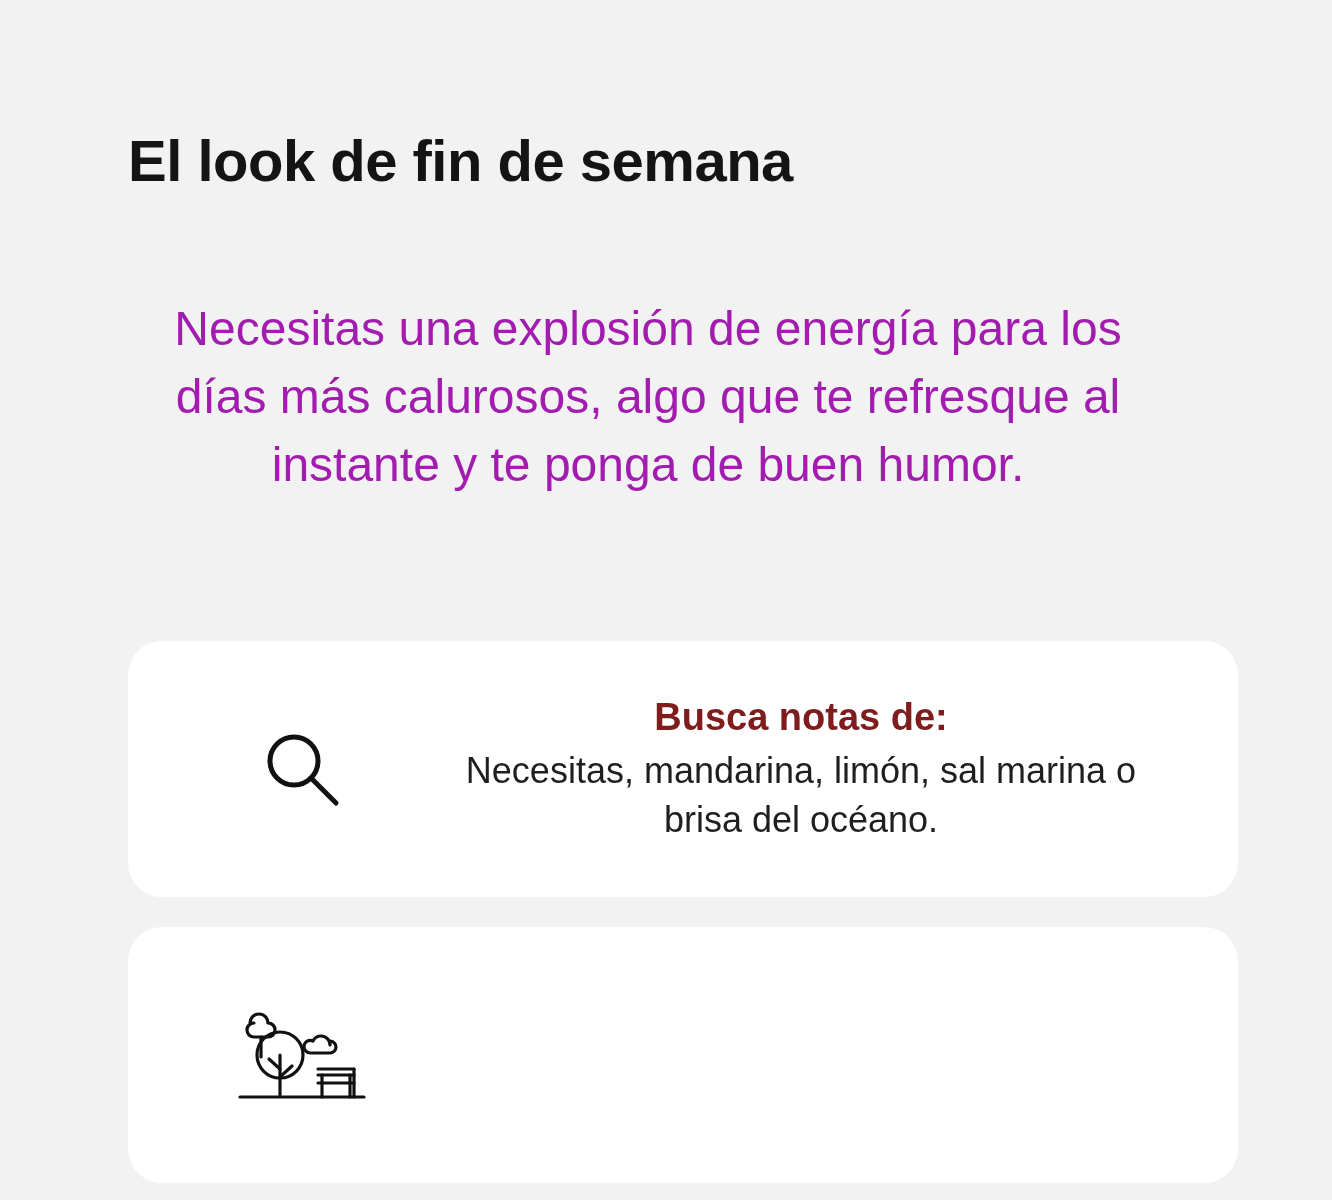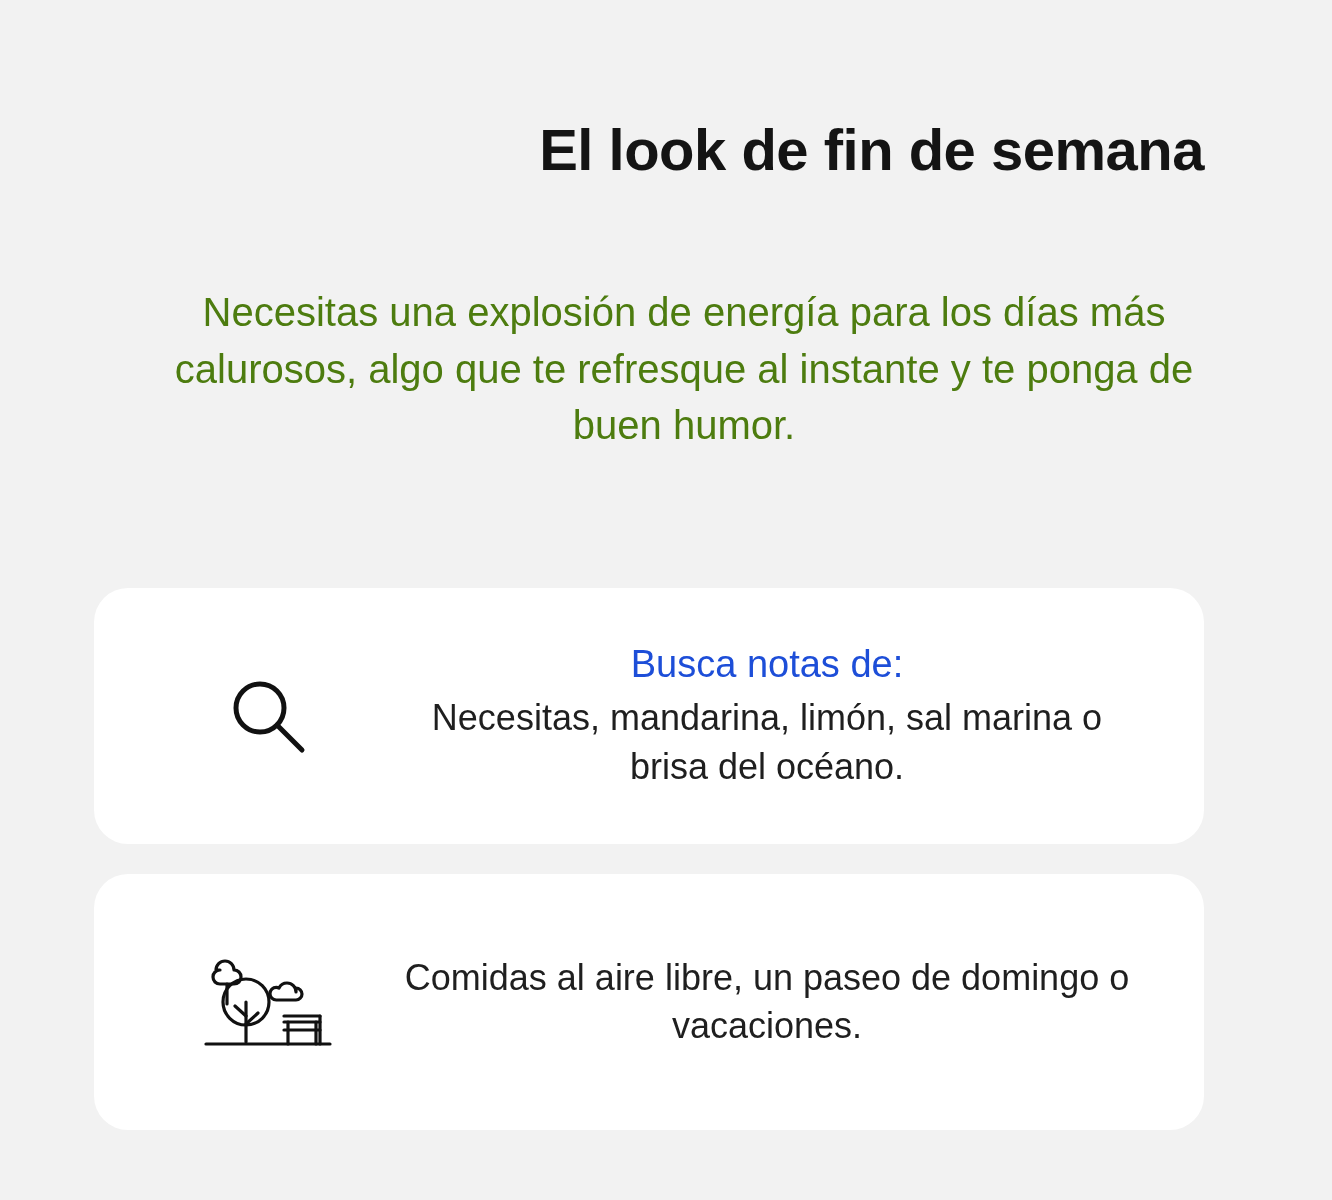--- a/index.html
+++ b/index.html
@@ -13,44 +13,44 @@
     font-family: "Liberation Sans", sans-serif;
     color: #1a1a1a;
     overflow: hidden;
   }
 
   .page {
     position: relative;
     width: 1332px;
     height: 1200px;
     box-sizing: border-box;
-    padding: 6px 128px;
+    padding: 17px 128px;
     display: flex;
     flex-direction: column;
-    align-items: flex-end;
+    align-items: flex-start;
   }
 
   .headline {
     margin-top: 112px;
     font-size: 58px;
     line-height: 1.12;
     font-weight: 700;
     letter-spacing: -0.5px;
     text-align: center;
     color: #141414;
   }
 
   .intro {
     margin-top: 62px;
     width: 1040px;
-    font-size: 40px;
+    font-size: 48px;
     line-height: 1.42;
     font-weight: 400;
     text-align: center;
-    color: #4d7c0f;
+    color: #a21caf;
   }
 
   .cards {
     margin-top: 94px;
     width: 1110px;
     display: flex;
     flex-direction: column;
     gap: 30px;
   }
 
@@ -76,23 +76,23 @@
   }
 
   .card-body {
     flex: 1 1 auto;
     text-align: center;
     padding-right: 24px;
   }
 
   .card-title {
     font-size: 38px;
-    font-weight: 400;
+    font-weight: 700;
     line-height: 1.25;
-    color: #1d4ed8;
+    color: #7f1d1d;
     margin-bottom: 6px;
   }
 
   .card-text {
     font-size: 36px;
     font-weight: 400;
     line-height: 1.35;
     color: #1f1f1f;
   }
 </style>
@@ -141,18 +141,17 @@
             <path d="M86 76h36"></path>
             <path d="M86 84h36"></path>
             <path d="M90 76v22"></path>
             <path d="M118 76v22"></path>
             <path d="M122 70v28"></path>
             <path d="M86 70l36 0"></path>
           </g>
         </svg>
       </div>
       <div class="card-body">
-        <div class="card-text">Comidas al aire libre, un paseo de domingo o vacaciones.</div>
       </div>
     </div>
 
   </div>
 </div>
 
 </body></html>

